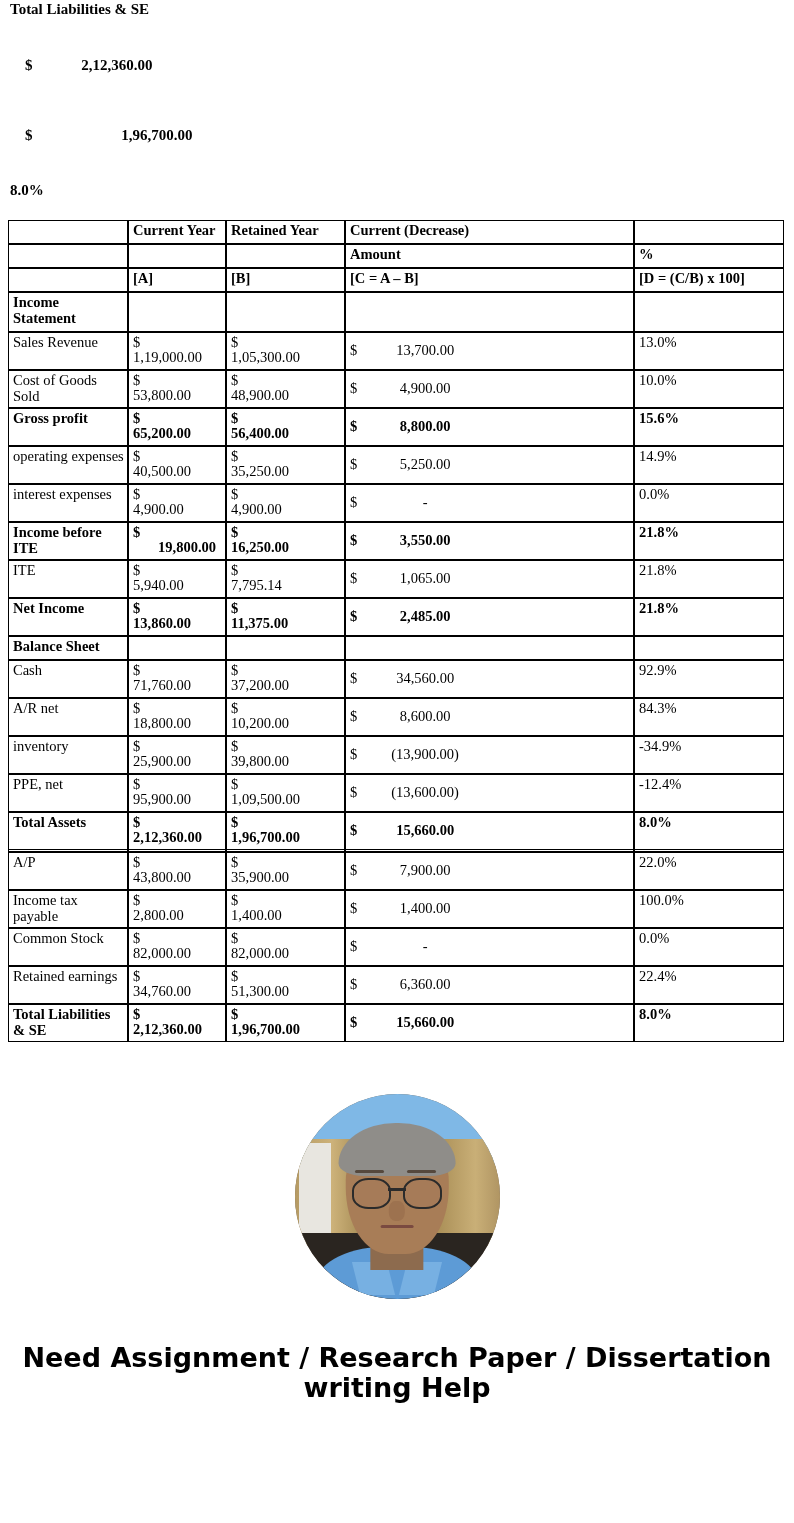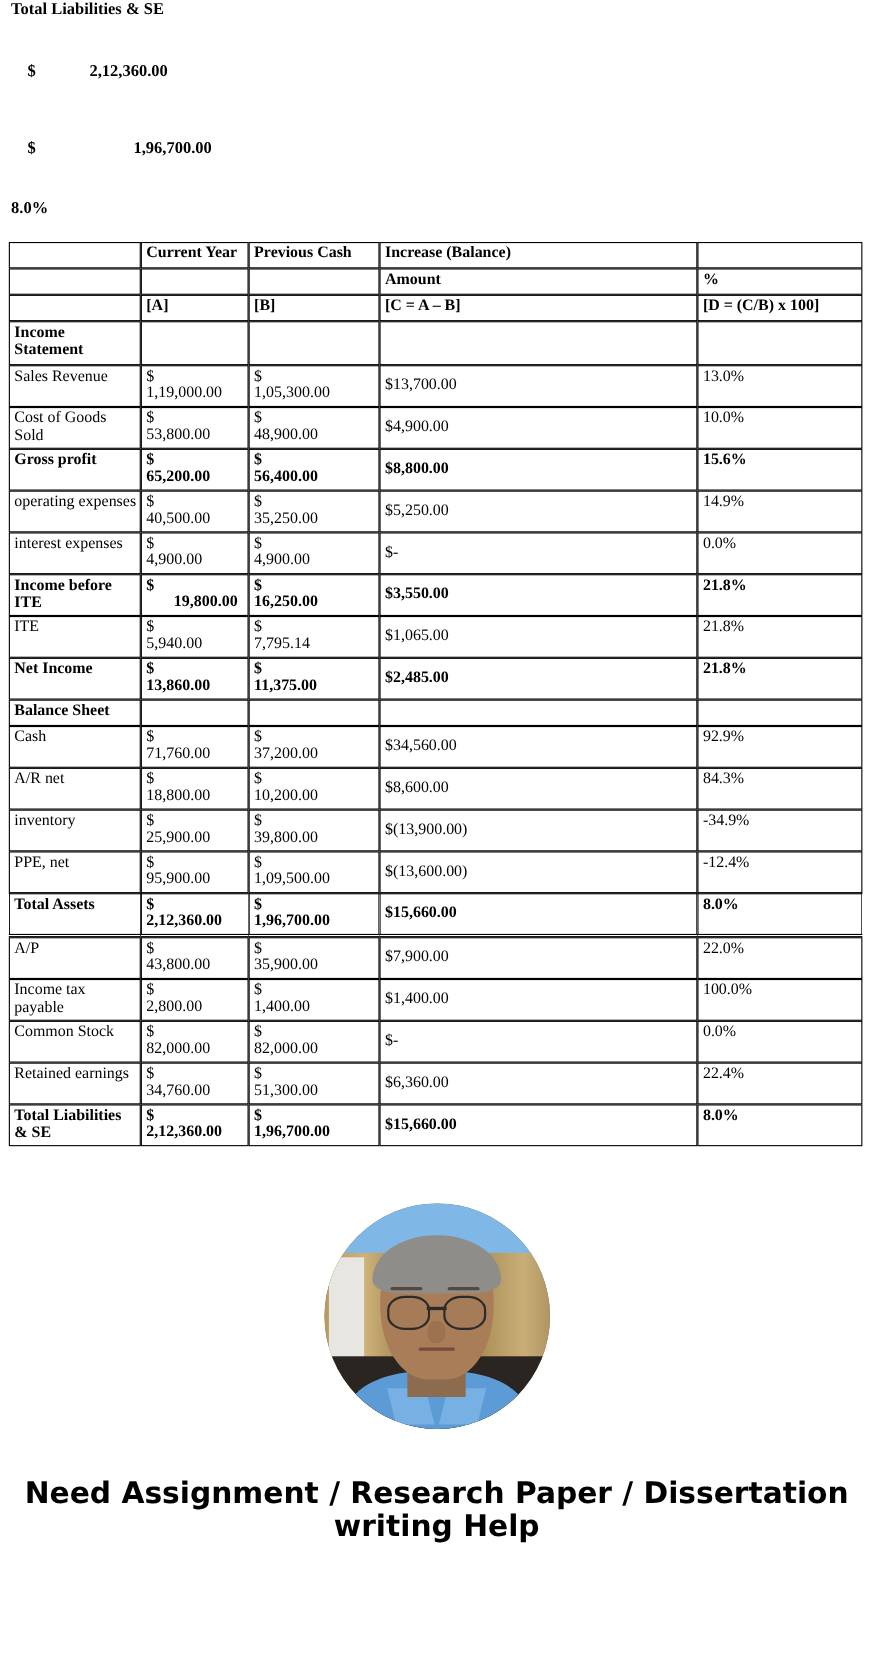--- a/index.html
+++ b/index.html
@@ -92,21 +92,21 @@
   .money.indent .val { text-align: right; padding-right: 6px; }
 
   .amount-cell {
     display: flex;
     align-items: center;
     height: 100%;
   }
   .amount-cell .sym { flex: 0 0 auto; }
   .amount-cell .val {
     flex: 1 1 auto;
-    text-align: left;
+    text-align: center;
     padding-right: 137px;
   }
 
   
   .photo-area {
     margin-top: 52px;
     display: flex;
     justify-content: center;
   }
   .avatar {
@@ -236,22 +236,22 @@
         <col class="col-cur">
         <col class="col-prev">
         <col class="col-amt">
         <col class="col-pct">
     </colgroup>
     <tbody>
 
       <tr>
         <td></td>
         <td class="b">Current Year</td>
-        <td class="b">Previous Cash</td>
-        <td class="b">Increase (Balance)</td>
+        <td class="b">Retained Year</td>
+        <td class="b">Current (Decrease)</td>
         <td></td>
       </tr>
 
       <tr>
         <td></td>
         <td></td>
         <td></td>
         <td class="b">Amount</td>
         <td class="b">%</td>
       </tr>

